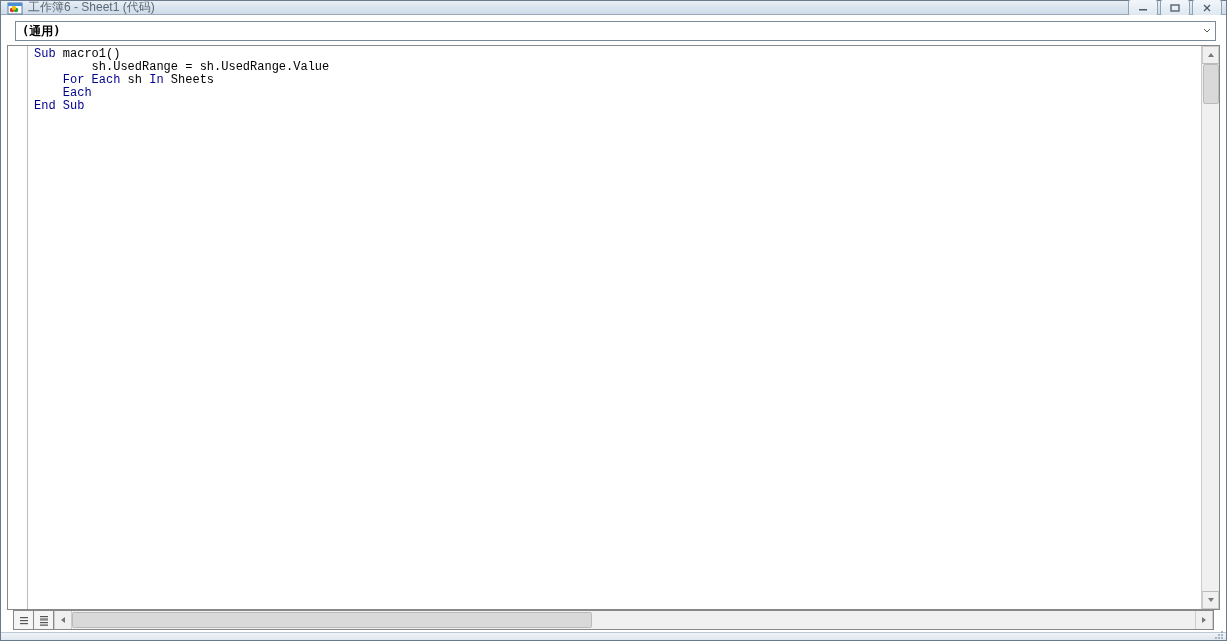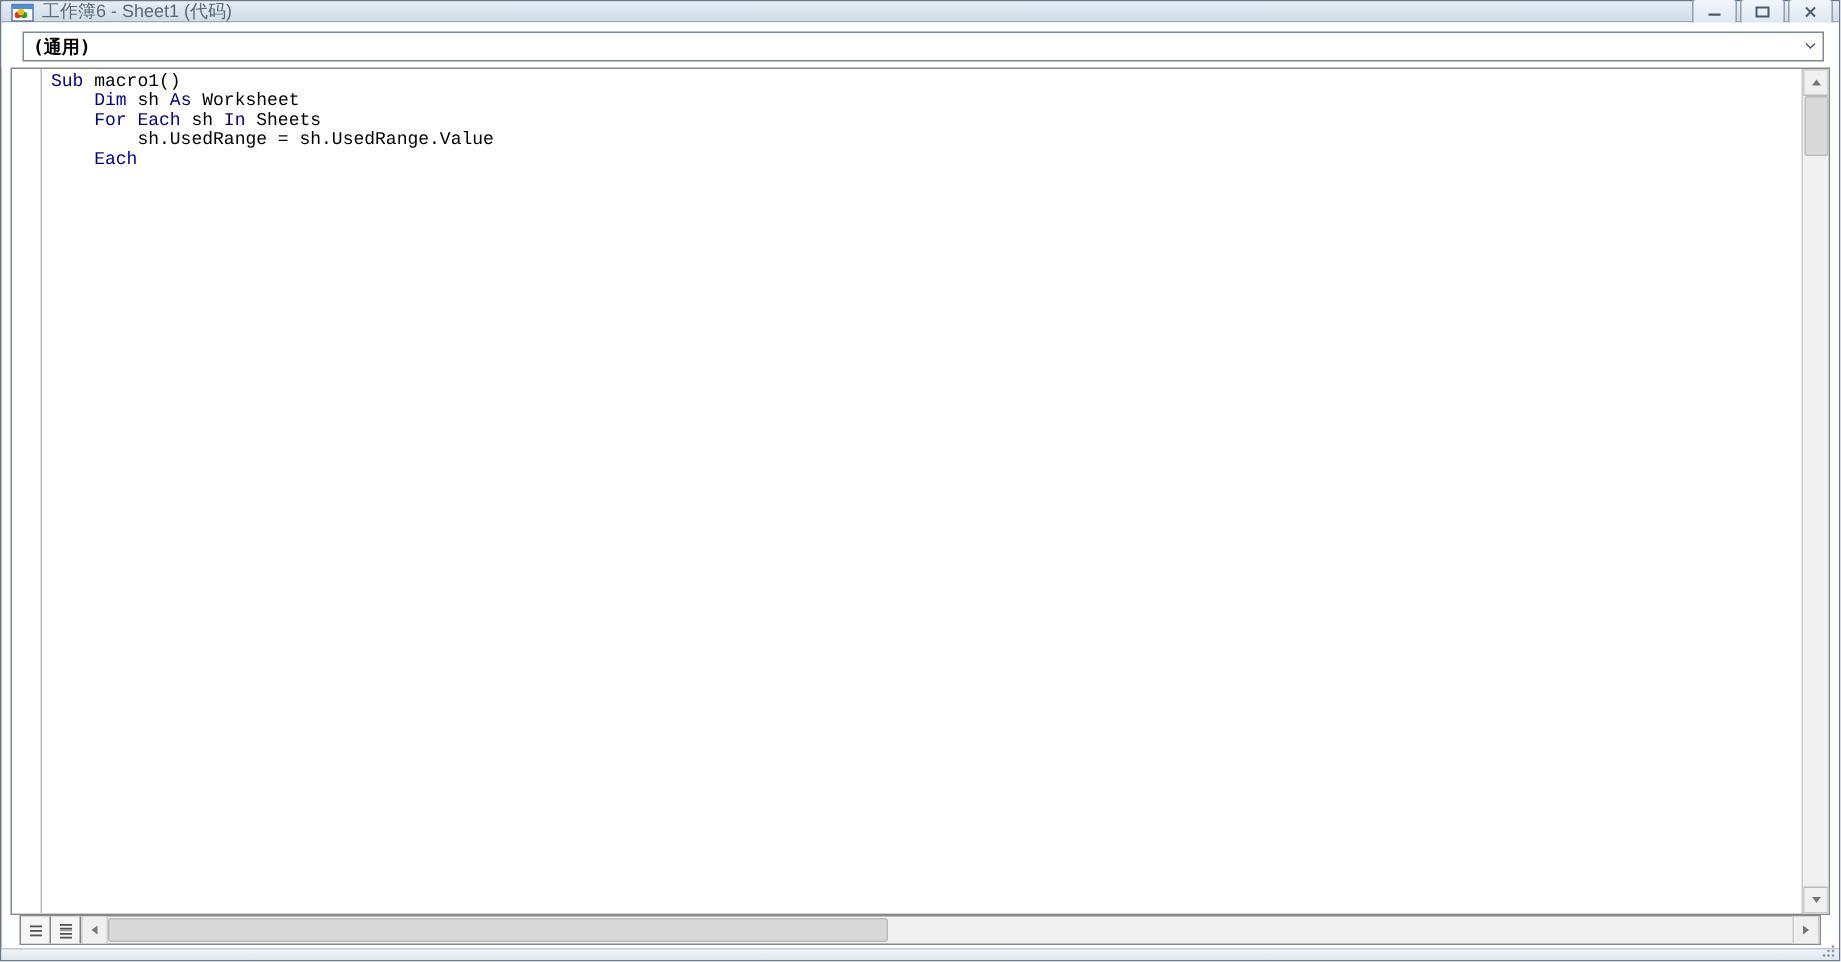--- a/index.html
+++ b/index.html
@@ -187,21 +187,21 @@
         <svg viewBox="0 0 8 6">
             <path d="M1 1 L4 4 L7 1" fill="none" stroke="#555" stroke-width="1"></path>
           </svg>
       </span>
     </div>
   </div>
 
   <div class="editor-wrap">
     <div class="editor-inner">
       <div class="gutter"></div>
-      <div class="code-area" id="code-area"><div><span class="kw">Sub</span> macro1()</div><div>    <span class="kw">Dim</span> sh <span class="kw">As</span> Worksheet</div><div>    <span class="kw">For Each</span> sh <span class="kw">In</span> Sheets</div><div>        sh.UsedRange = sh.UsedRange.Value</div><div>    <span class="kw">Each</span></div></div>
+      <div class="code-area" id="code-area"><div><span class="kw">Sub</span> macro1()</div><div>        sh.UsedRange = sh.UsedRange.Value</div><div>    <span class="kw">For Each</span> sh <span class="kw">In</span> Sheets</div><div>    <span class="kw">Each</span></div><div><span class="kw">End Sub</span></div></div>
 
       <div class="vscroll">
         <div class="sbtn topb">
           <svg viewBox="0 0 8 6" width="8" height="6">
               <path d="M4 1 L7 5 L1 5 Z" fill="#777"></path>
             </svg>
         </div>
         <div class="thumb"></div>
         <div class="track"></div>
         <div class="sbtn botb">

